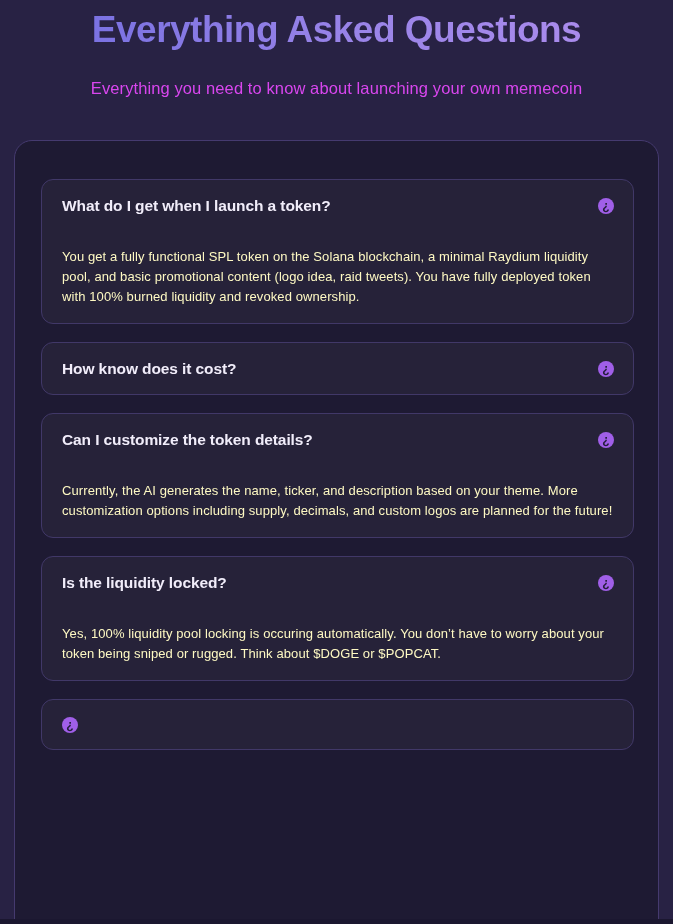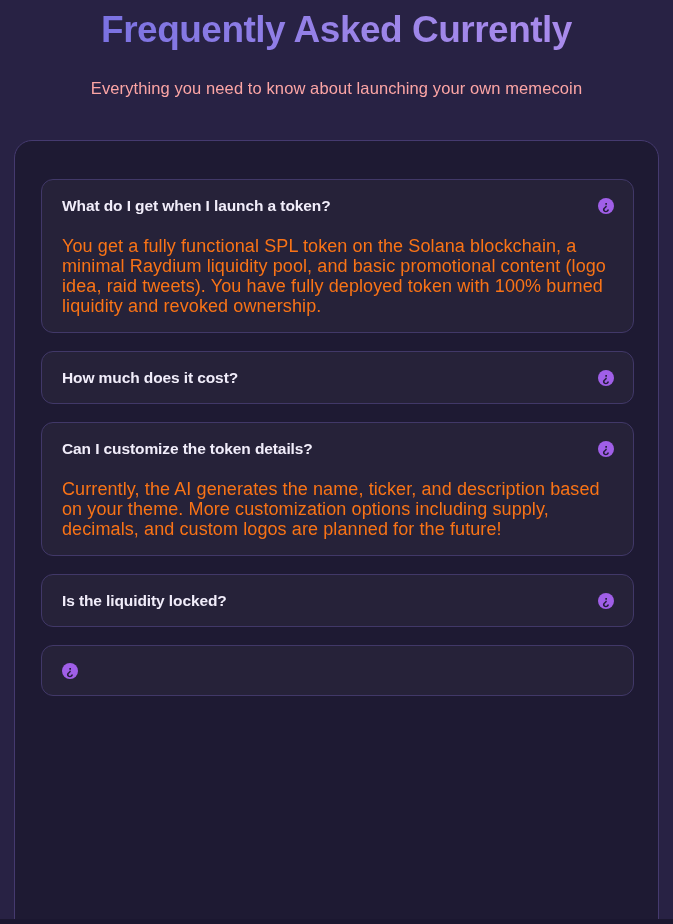--- a/index.html
+++ b/index.html
@@ -33,21 +33,21 @@
       background-clip: text;
       -webkit-text-fill-color: transparent;
       color: transparent;
       display: inline-block;
     }
   }
   .page-subtitle {
     margin-top: 26px;
     font-size: 16.5px;
     line-height: 20px;
-    color: #fca5a5;
+    color: #d946ef;
     letter-spacing: 0.1px;
   }
 
   
   .faq-panel {
     margin: 42px 14px 0 14px;
     height: 904px;
     background: #1e1a33;
     border: 1px solid #453a6f;
     border-radius: 18px;
@@ -83,76 +83,77 @@
     background: #a05fe8;
     color: #231d3b;
     font-size: 12px;
     font-weight: 700;
     line-height: 15px;
     display: flex;
     align-items: center;
     justify-content: center;
   }
   .faq-answer {
-    margin-top: 21px;
-    font-size: 18px;
+    margin-top: 32px;
+    font-size: 13px;
     line-height: 20px;
-    color: #f97316;
+    color: #fef9c3;
     letter-spacing: 0.1px;
     max-width: 560px;
   }
 
   
   .bottom-strip {
     position: absolute;
     left: 0;
     bottom: 0;
     width: 100%;
     height: 5px;
     background: #1b1730;
   }
 </style>
 </head>
 <body>
 
 <header class="page-header">
-  <h1 class="page-title">Frequently Asked Currently</h1>
+  <h1 class="page-title">Everything Asked Questions</h1>
   <p class="page-subtitle">Everything you need to know about launching your own memecoin</p>
 </header>
 
 <section class="faq-panel">
 
   <article class="faq-card">
     <div class="faq-card-header">
       <h2 class="faq-question">What do I get when I launch a token?</h2>
       <span class="help-icon">¿</span>
     </div>
     <p class="faq-answer">You get a fully functional SPL token on the Solana blockchain, a minimal Raydium liquidity pool, and basic promotional content (logo idea, raid tweets). You have fully deployed token with 100% burned liquidity and revoked ownership.</p>
   </article>
 
   <article class="faq-card">
     <div class="faq-card-header">
-      <h2 class="faq-question">How much does it cost?</h2>
+      <h2 class="faq-question">How know does it cost?</h2>
       <span class="help-icon">¿</span>
     </div>
   </article>
 
   <article class="faq-card">
     <div class="faq-card-header">
       <h2 class="faq-question">Can I customize the token details?</h2>
       <span class="help-icon">¿</span>
     </div>
     <p class="faq-answer">Currently, the AI generates the name, ticker, and description based on your theme. More customization options including supply, decimals, and custom logos are planned for the future!</p>
   </article>
 
   <article class="faq-card">
     <div class="faq-card-header">
       <h2 class="faq-question">Is the liquidity locked?</h2>
       <span class="help-icon">¿</span>
     </div>
+    <p class="faq-answer">Yes, 100% liquidity pool locking is occuring automatically. You don’t have to worry about your token being sniped or rugged. Think about $DOGE or $POPCAT.</p>
   </article>
 
   <article class="faq-card">
     <div class="faq-card-header">
       <span class="help-icon">¿</span>
     </div>
   </article>
 
 </section>
 

